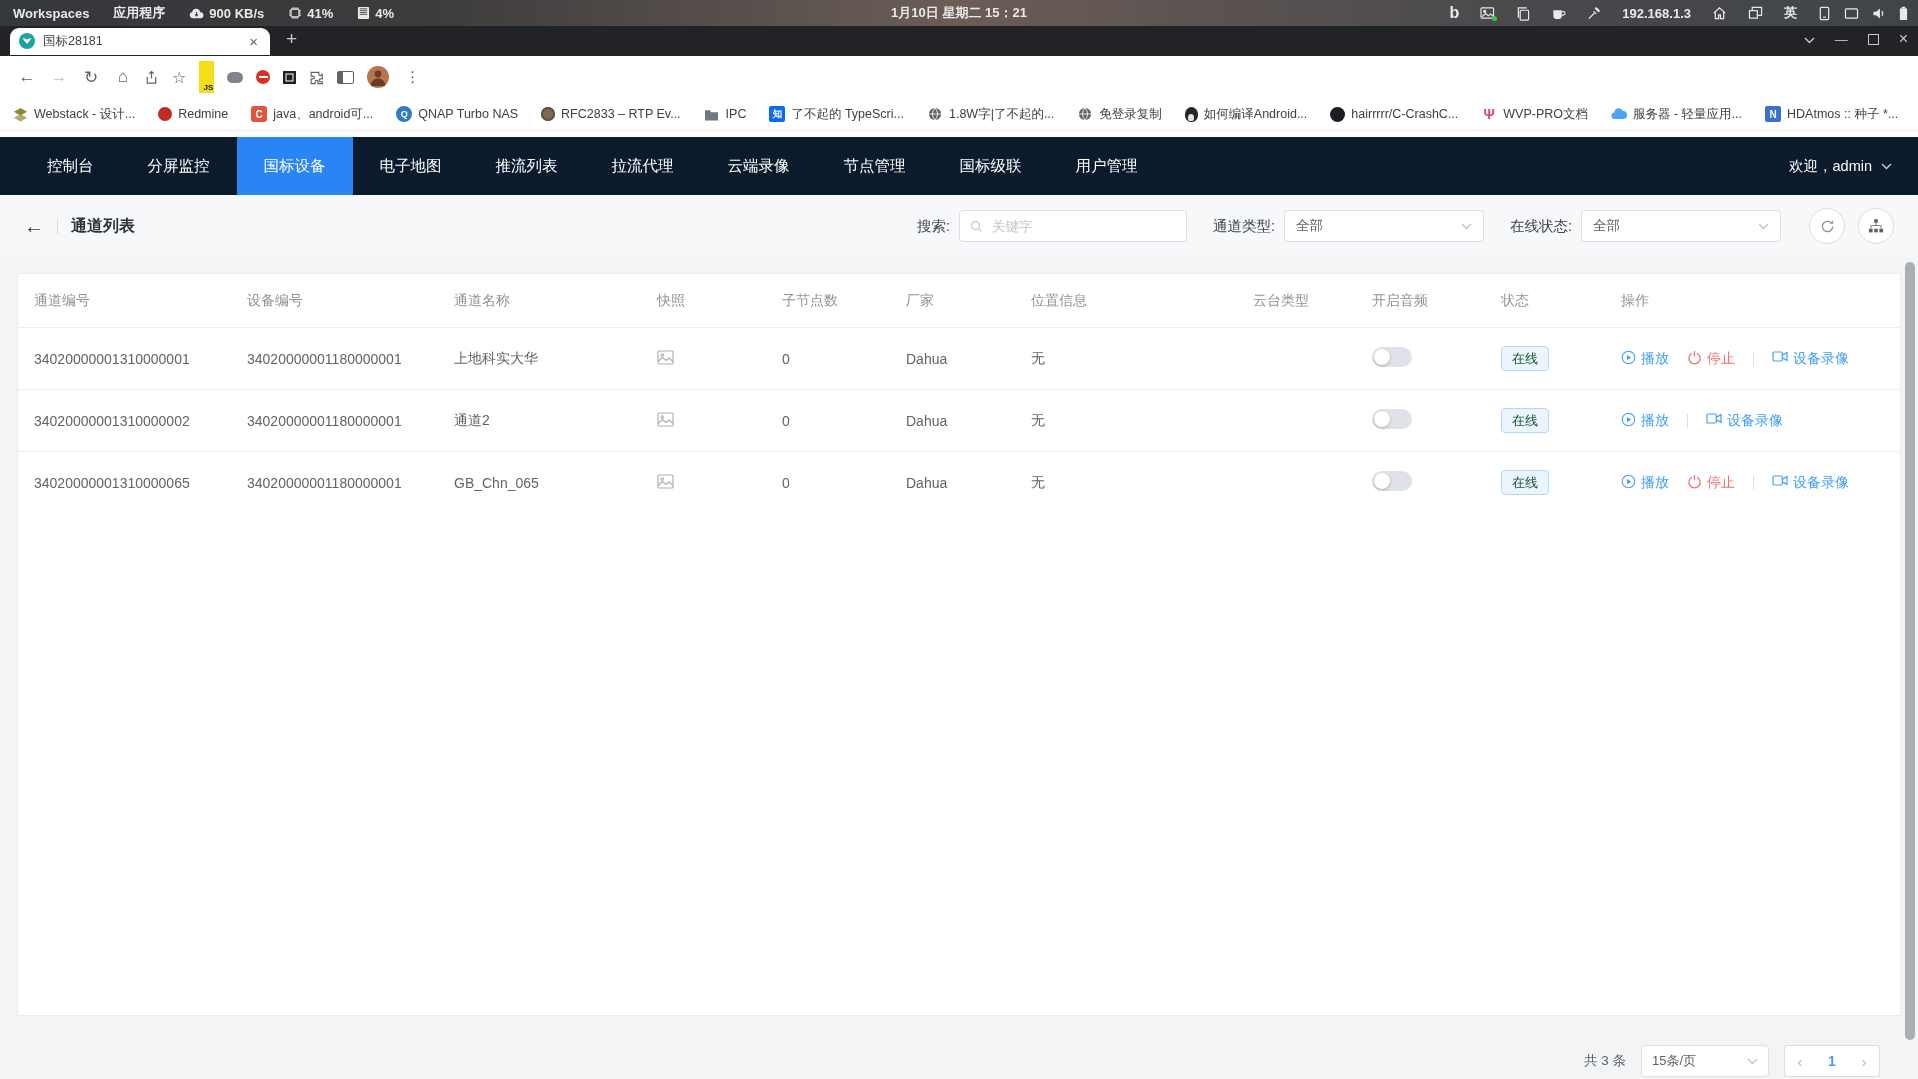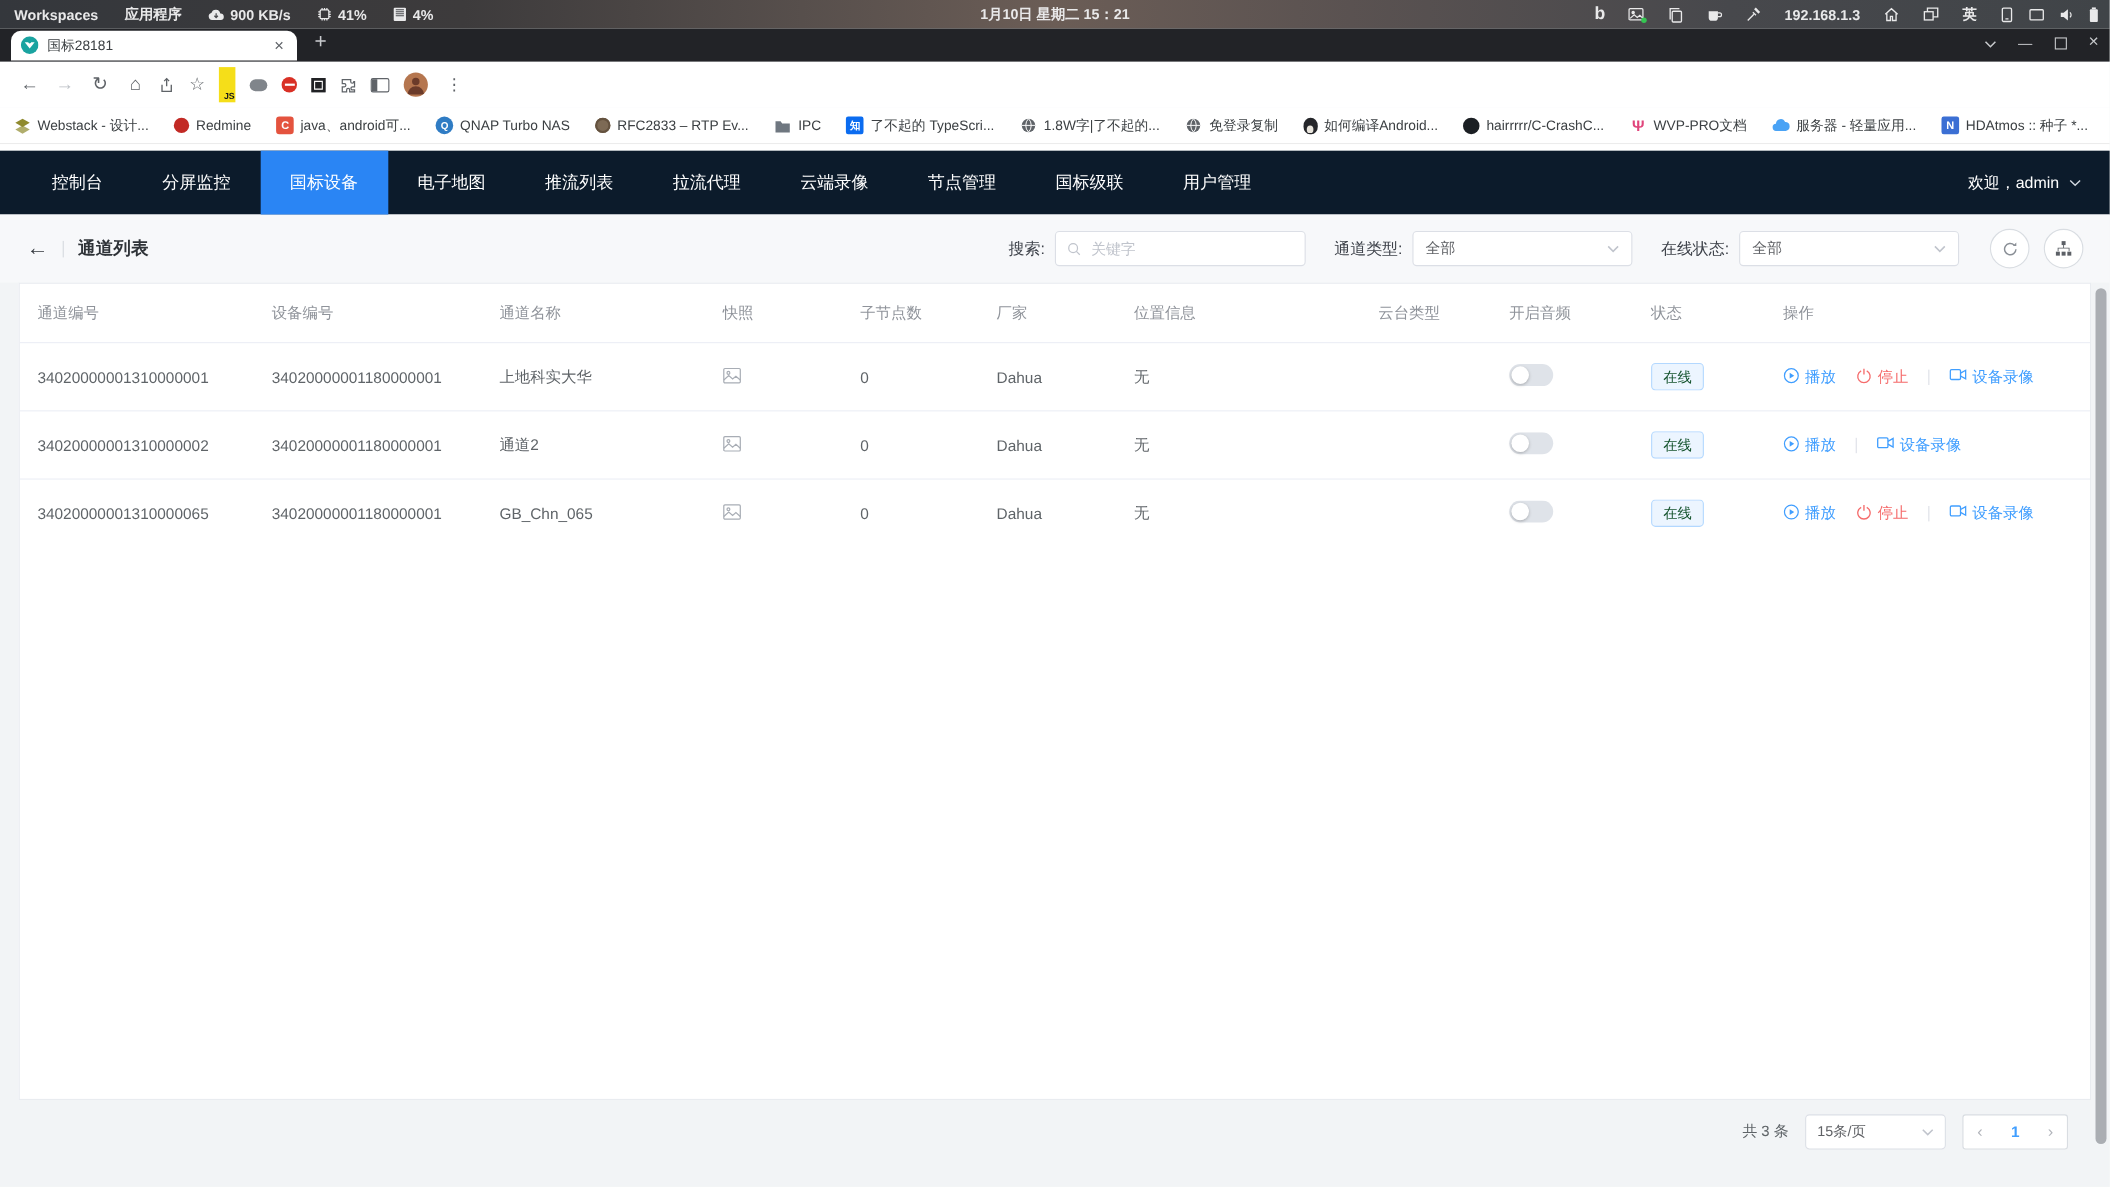--- a/index.html
+++ b/index.html
@@ -90,21 +90,21 @@
                 font-family:inherit;}
   .finput input::placeholder{color:#c0c4cc;}
   .fselect{width:176px;height:30px;border:1px solid #dcdfe6;border-radius:4px;background:#fff;
            display:flex;align-items:center;justify-content:space-between;padding:0 11px;
            font-size:13.5px;color:#606266;cursor:pointer;}
   .cbtns{display:flex;align-items:center;gap:13px;margin-left:2px;}
   .circbtn{width:34px;height:34px;border-radius:50%;border:1px solid #d9dde2;background:#fff;
            display:flex;align-items:center;justify-content:center;cursor:pointer;}
 
   
-  .card{margin:0 17px;background:#fff;border:1px solid #e9ecf0;height:743px;box-sizing:border-box;}
+  .card{margin:16px 17px;background:#fff;border:1px solid #e9ecf0;height:743px;box-sizing:border-box;}
   .thead{display:flex;align-items:center;height:53px;font-size:14px;color:#8f939a;}
   .trow{display:flex;align-items:center;height:61px;border-top:1px solid #ebeef5;font-size:14px;color:#5f6468;}
   .td{padding-left:16px;box-sizing:border-box;white-space:nowrap;overflow:hidden;}
   .c1{width:213px;}.c2{width:207px;}.c3{width:203px;}.c4{width:125px;}.c5{width:124px;}
   .c6{width:125px;}.c7{width:222px;}.c8{width:119px;}.c9{width:129px;}.c10{width:120px;}
   .c11{flex:1;}
   .snap{display:inline-flex;cursor:pointer;}
   .switch{display:inline-block;width:40px;height:20px;border-radius:10px;background:#dfe3e9;position:relative;cursor:pointer;}
   .switch .knob{position:absolute;left:2px;top:2px;width:16px;height:16px;border-radius:50%;background:#fff;
                 box-shadow:0 1px 3px rgba(0,0,0,.25);}

